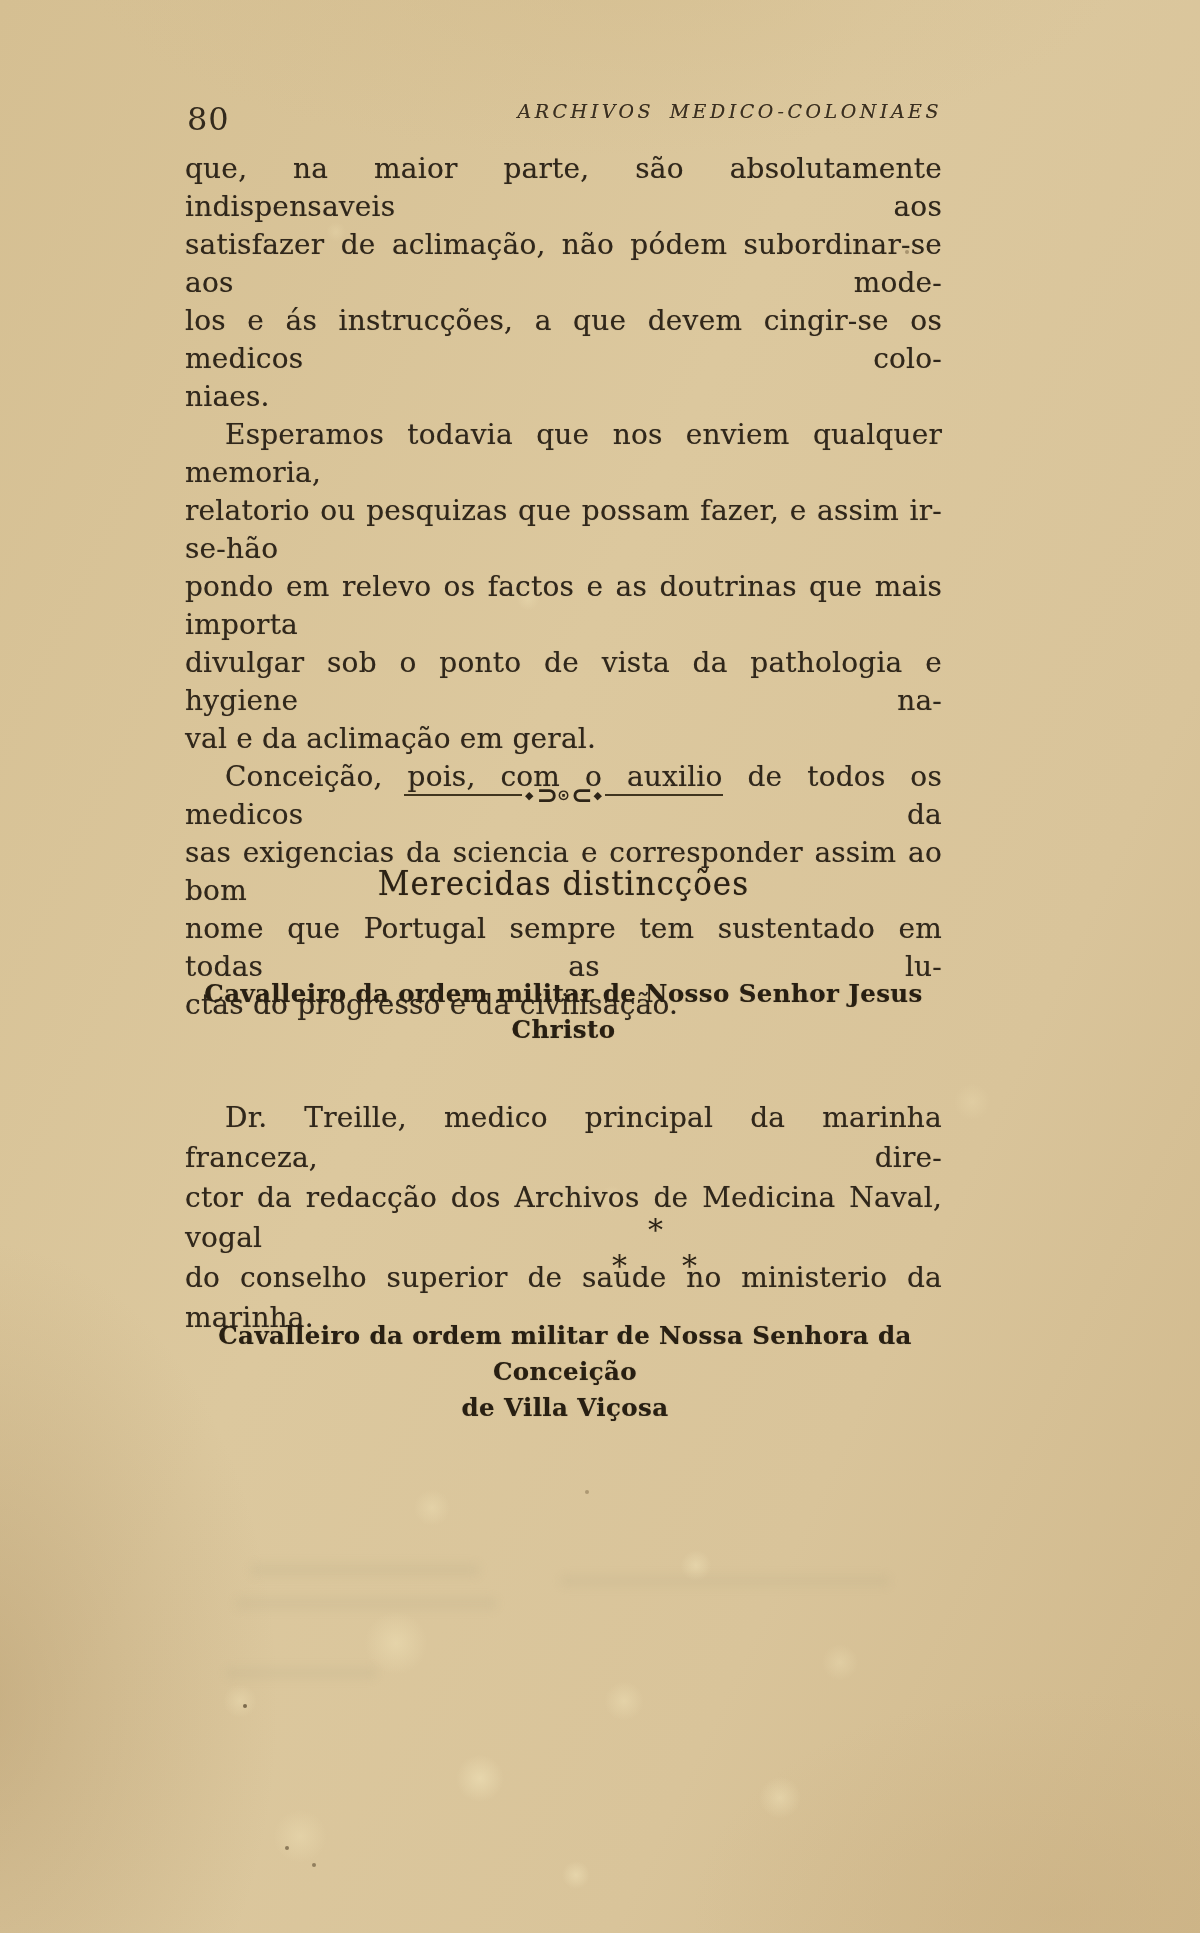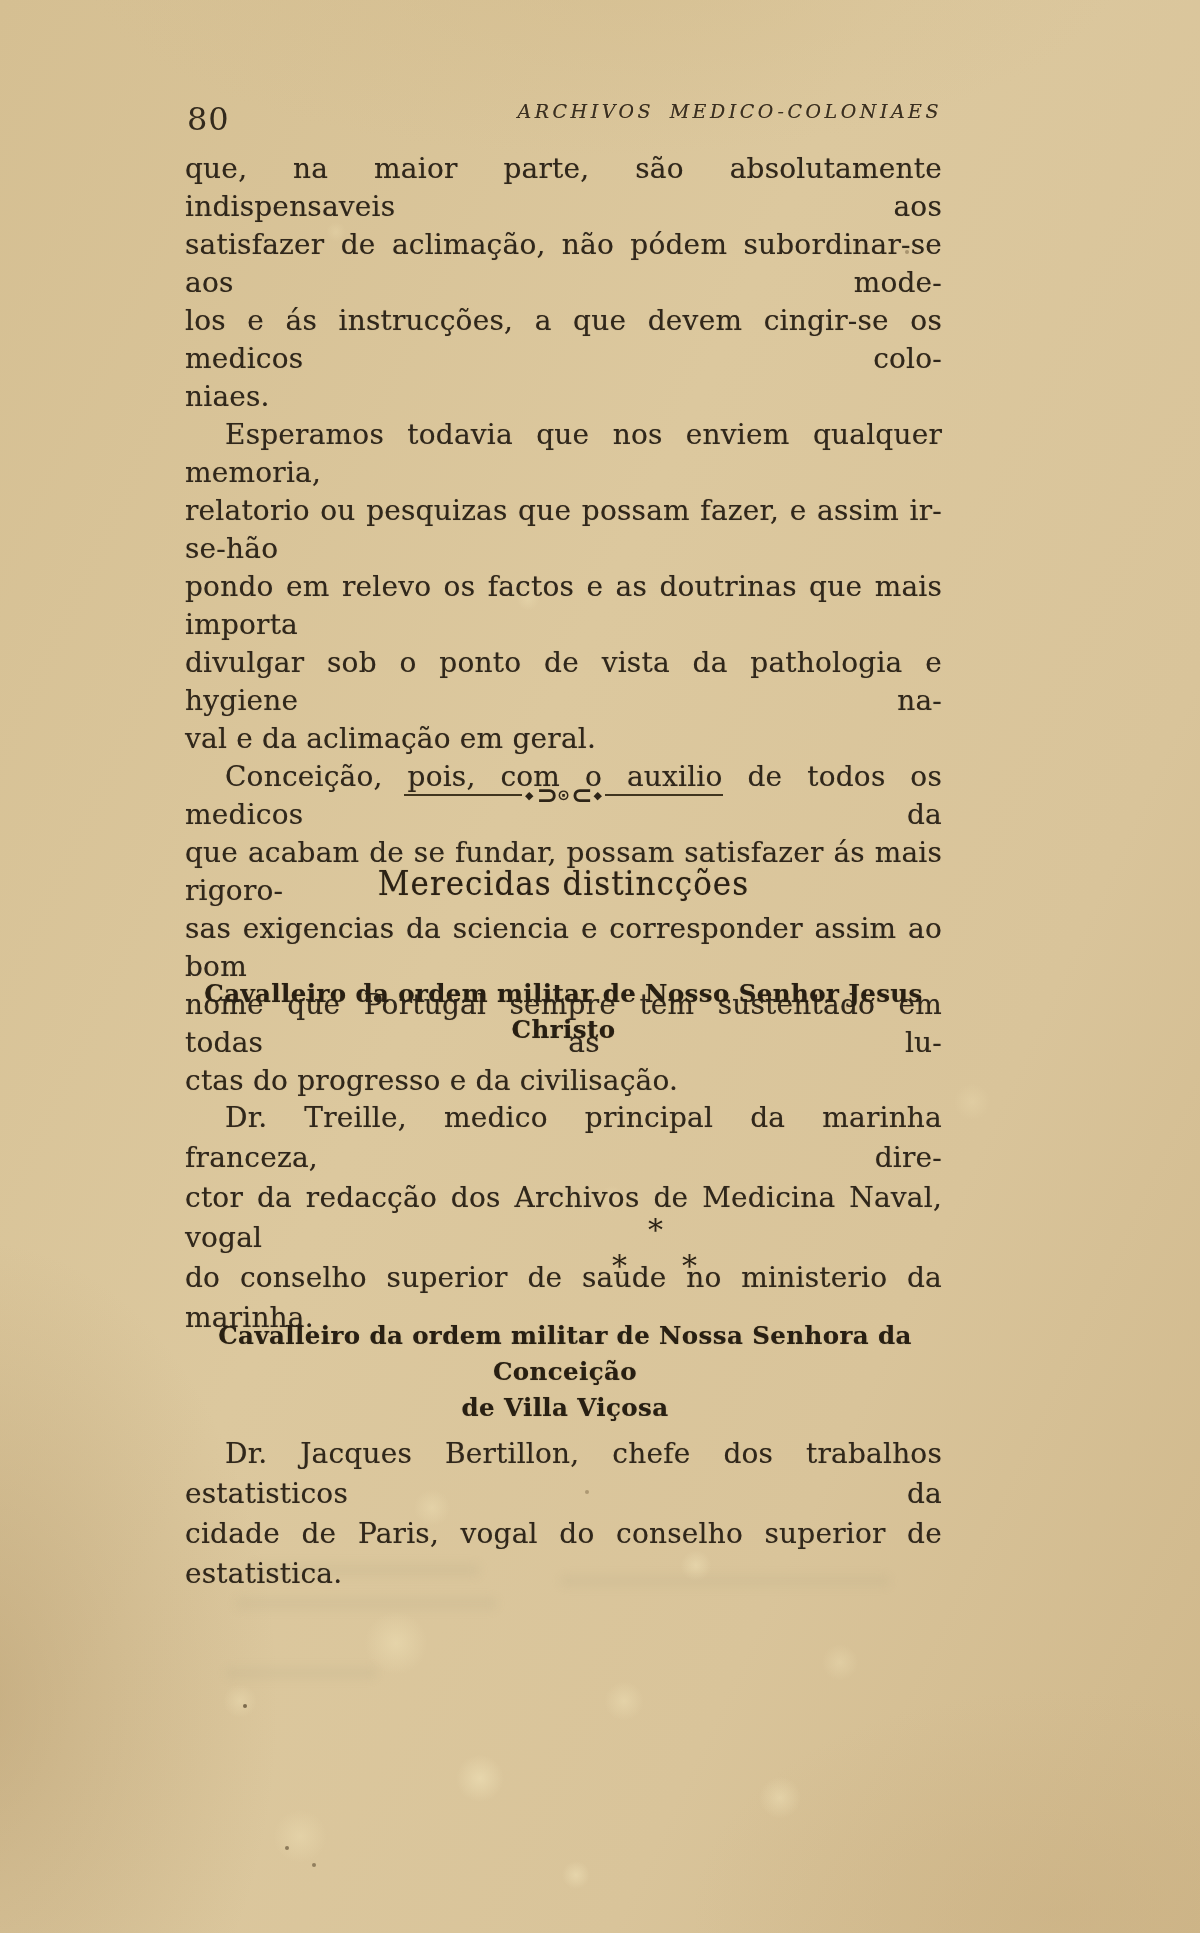--- a/index.html
+++ b/index.html
@@ -149,21 +149,20 @@
     <div class="line">que, na maior parte, são absolutamente indispensaveis aos</div>
     <div class="line">satisfazer de aclimação, não pódem subordinar-se aos mode-</div>
     <div class="line">los e ás instrucções, a que devem cingir-se os medicos colo-</div>
     <div class="line last">niaes.</div>
     <div class="line indent">Esperamos todavia que nos enviem qualquer memoria,</div>
     <div class="line">relatorio ou pesquizas que possam fazer, e assim ir-se-hão</div>
     <div class="line">pondo em relevo os factos e as doutrinas que mais importa</div>
     <div class="line">divulgar sob o ponto de vista da pathologia e hygiene na-</div>
     <div class="line last">val e da aclimação em geral.</div>
     <div class="line indent">Conceição, pois, com o auxilio de todos os medicos da</div>
-    <div class="line">que acabam de se fundar, possam satisfazer ás mais rigoro-</div>
     <div class="line">sas exigencias da sciencia e corresponder assim ao bom</div>
     <div class="line">nome que Portugal sempre tem sustentado em todas as lu-</div>
     <div class="line last">ctas do progresso e da civilisação.</div>
   </div>
 
   <div class="col divider">
     <span class="rule"></span>
     <span class="orn diamond">◆</span>
     <span class="orn bracket">⊃</span>
     <span class="orn dotcircle">⊙</span>
@@ -186,18 +185,14 @@
     <span class="ast top">*</span>
     <span class="ast bl">*</span>
     <span class="ast br">*</span>
   </div>
 
   <div class="col subheading sub2">
     <div>Cavalleiro da ordem militar de Nossa Senhora da Conceição</div>
     <div>de Villa Viçosa</div>
   </div>
 
-  <div class="col bertillon">
-    <div class="line indent">Dr. Jacques Bertillon, chefe dos trabalhos estatisticos da</div>
-    <div class="line last">cidade de Paris, vogal do conselho superior de estatistica.</div>
-  </div>
 
 </div>
 
 </body></html>

